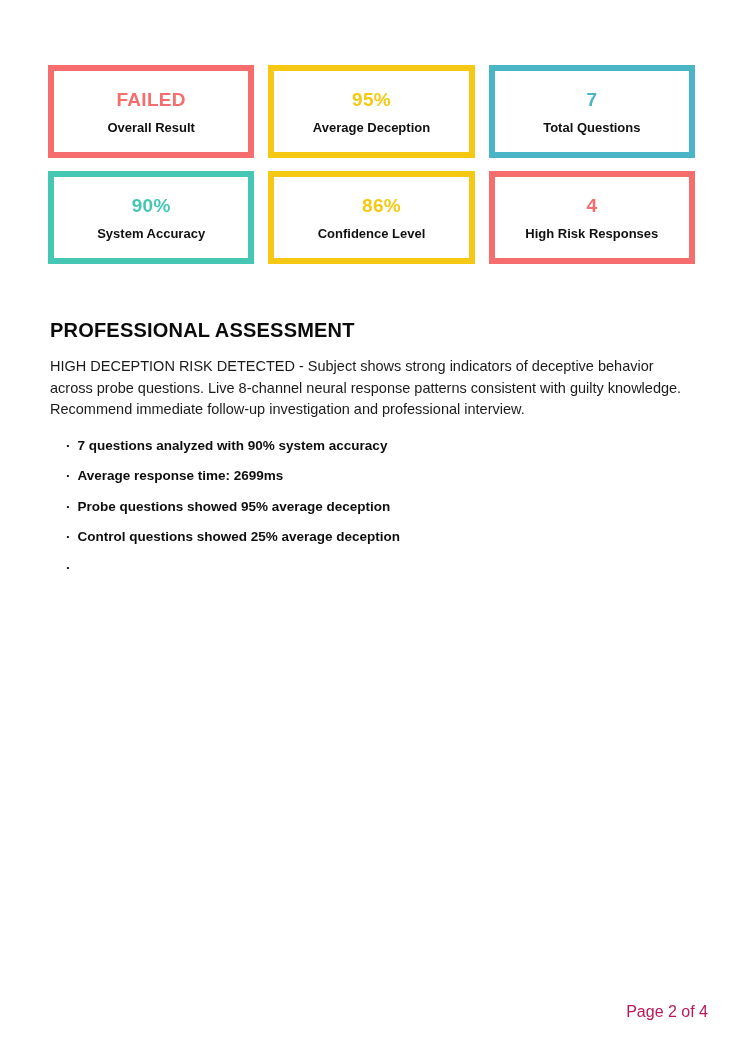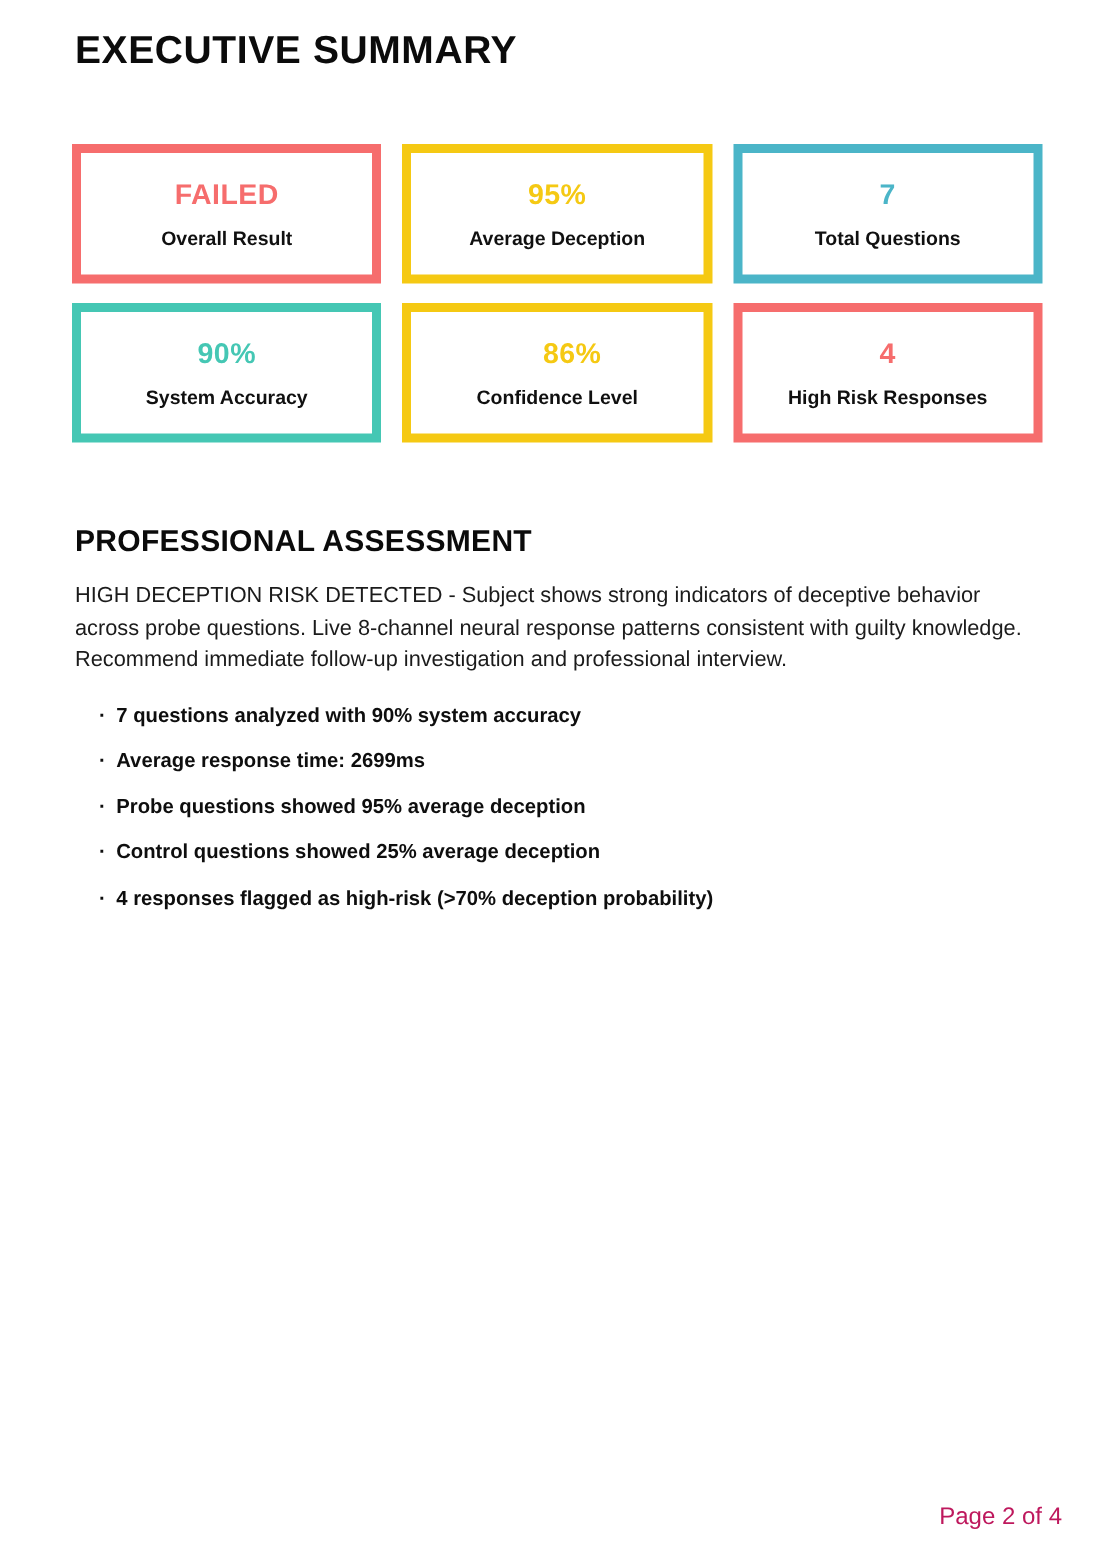--- a/index.html
+++ b/index.html
@@ -94,21 +94,20 @@
     top: 1003px;
     font-size: 16px;
     color: #be185d;
   }
 </style>
 </head>
 <body>
 
 <div class="page">
 
-  <h1 class="doc-title">EXECUTIVE SUMMARY</h1>
 
   <div class="stat-grid">
     <div class="stat-card" style="border-color: rgb(246, 109, 109);">
       <div class="stat-value" style="color: rgb(246, 109, 109);">FAILED</div>
       <div class="stat-label">Overall Result</div>
     </div>
     <div class="stat-card" style="border-color: rgb(245, 201, 19);">
       <div class="stat-value" style="color: rgb(245, 201, 19);">95%</div>
       <div class="stat-label">Average Deception</div>
     </div>
@@ -145,19 +144,18 @@
     <li class="kf-item">
       <span class="kf-marker">·</span>
       <span>Probe questions showed 95% average deception</span>
     </li>
     <li class="kf-item">
       <span class="kf-marker">·</span>
       <span>Control questions showed 25% average deception</span>
     </li>
     <li class="kf-item">
       <span class="kf-marker">·</span>
-      <span>4 responses flagged as high-risk (&gt;70% deception probability)</span>
     </li>
   </ul>
 
 </div>
 
 <div class="page-footer">Page 2 of 4</div>
 
 </body></html>

